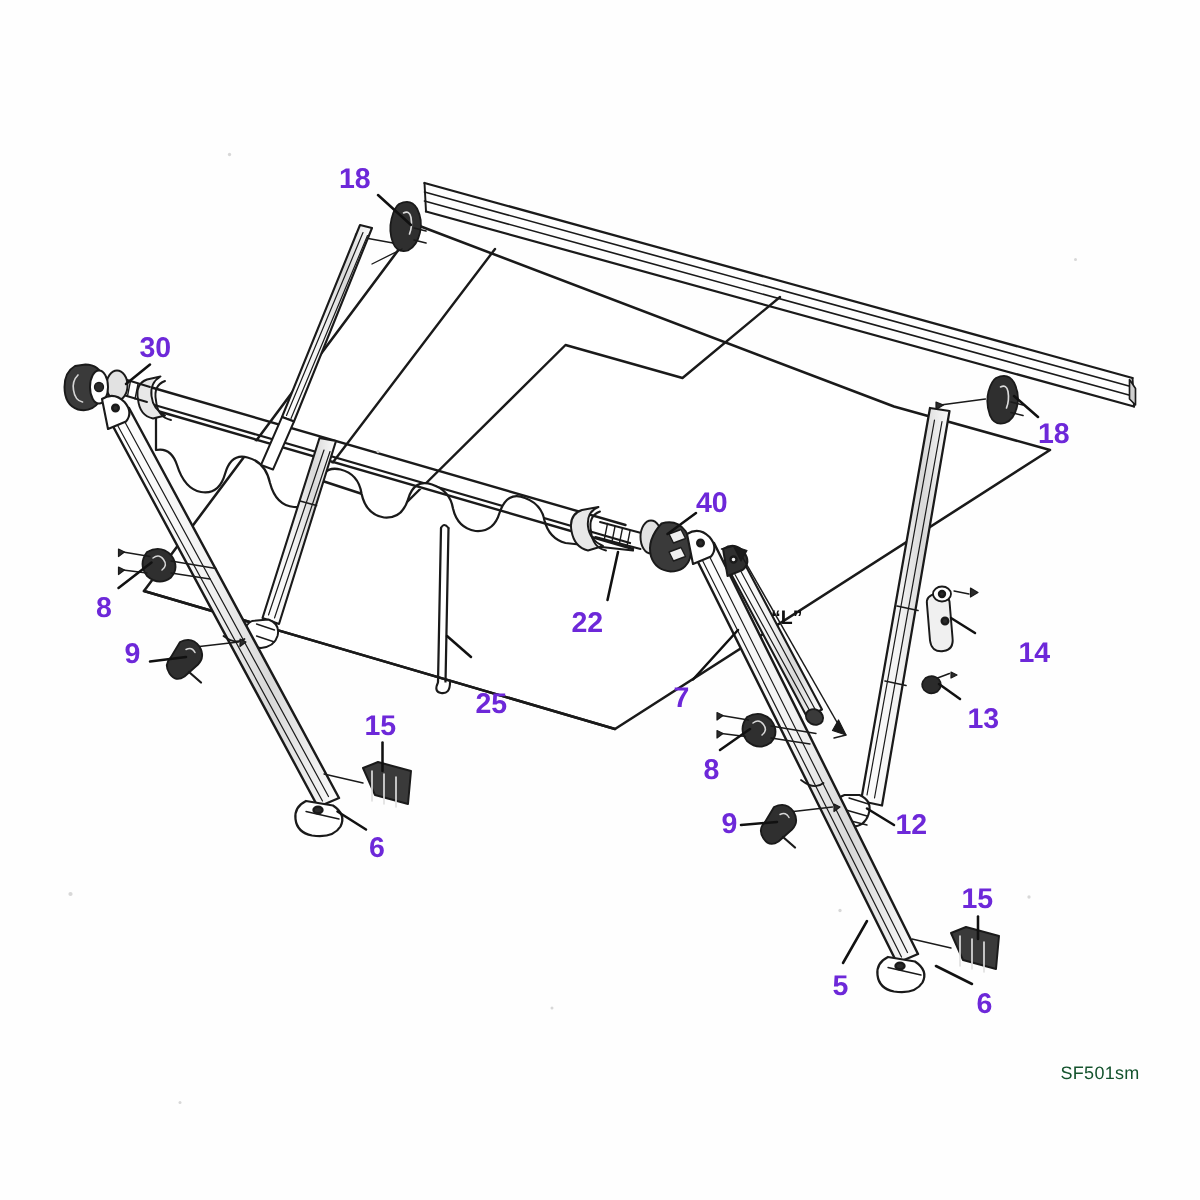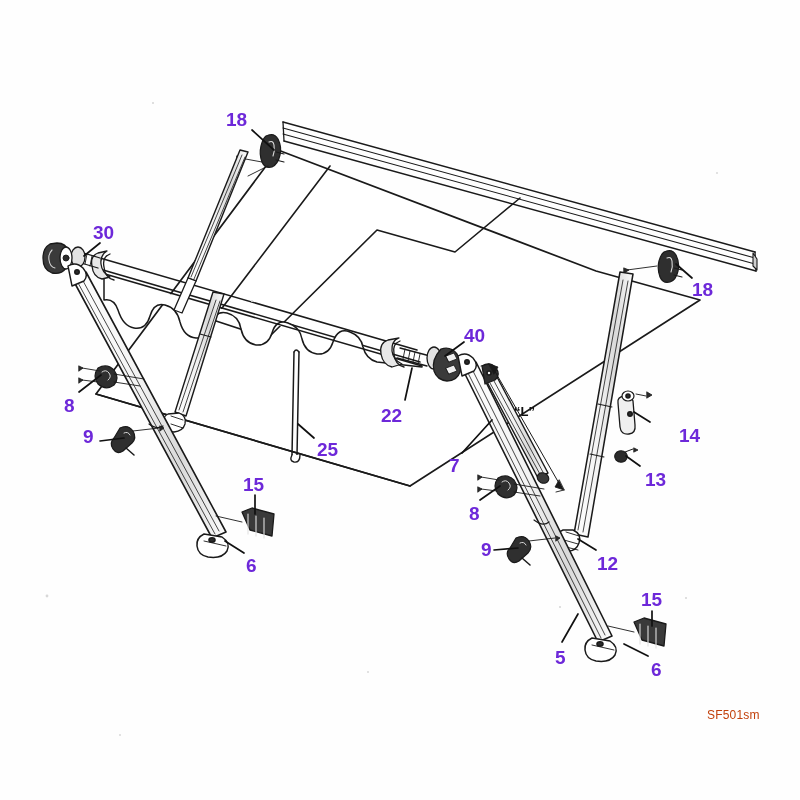--- a/index.html
+++ b/index.html
@@ -39,21 +39,21 @@
     font-family: "Liberation Sans", sans-serif;
     font-weight: bold;
     font-size: 13px;
     color: #111111;
     white-space: nowrap;
   }
   .sig-label {
     position: absolute;
     font-family: "Liberation Sans", sans-serif;
     font-size: 12px;
-    color: #c2410c;
+    color: #14532d;
     letter-spacing: 0.2px;
     white-space: nowrap;
   }
 </style>
 </head>
 <body>
 
 <div id="stage">
 
   <svg id="diagram" viewBox="0 0 800 800" xmlns="http://www.w3.org/2000/svg">
@@ -367,27 +367,27 @@
 
     </g>
   </svg>
 
   <div class="callout-label" style="left:226px; top:110px;">18</div>
   <div class="callout-label" style="left:93px; top:223px;">30</div>
   <div class="callout-label" style="left:64px; top:396px;">8</div>
   <div class="callout-label" style="left:83px; top:427px;">9</div>
   <div class="callout-label" style="left:243px; top:475px;">15</div>
   <div class="callout-label" style="left:246px; top:556px;">6</div>
-  <div class="callout-label" style="left:317px; top:440px;">25</div>
+  <div class="callout-label" style="left:317px; top:460px;">25</div>
   <div class="callout-label" style="left:381px; top:406px;">22</div>
   <div class="callout-label" style="left:464px; top:326px;">40</div>
   <div class="callout-label" style="left:449px; top:456px;">7</div>
   <div class="callout-label" style="left:469px; top:504px;">8</div>
   <div class="callout-label" style="left:481px; top:540px;">9</div>
-  <div class="callout-label" style="left:597px; top:554px;">12</div>
+  <div class="callout-label" style="left:597px; top:541px;">12</div>
   <div class="callout-label" style="left:555px; top:648px;">5</div>
   <div class="callout-label" style="left:641px; top:590px;">15</div>
   <div class="callout-label" style="left:651px; top:660px;">6</div>
   <div class="callout-label" style="left:692px; top:280px;">18</div>
   <div class="callout-label" style="left:655px; top:426px;margin-left:24px;">14</div>
   <div class="callout-label" style="left:645px; top:470px;text-align:center;">13</div>
 
   <div class="dim-label" style="left:514px; top:404px;">“L”</div>
 
   <div class="sig-label" style="left:707px; top:708px;">SF501sm</div>

